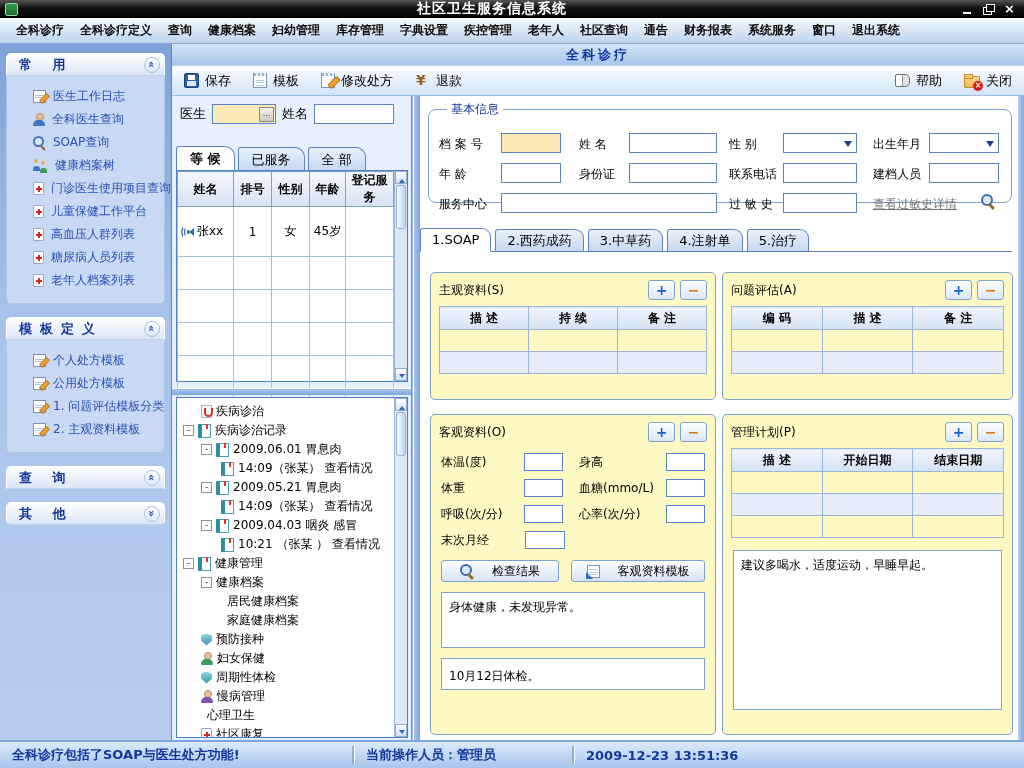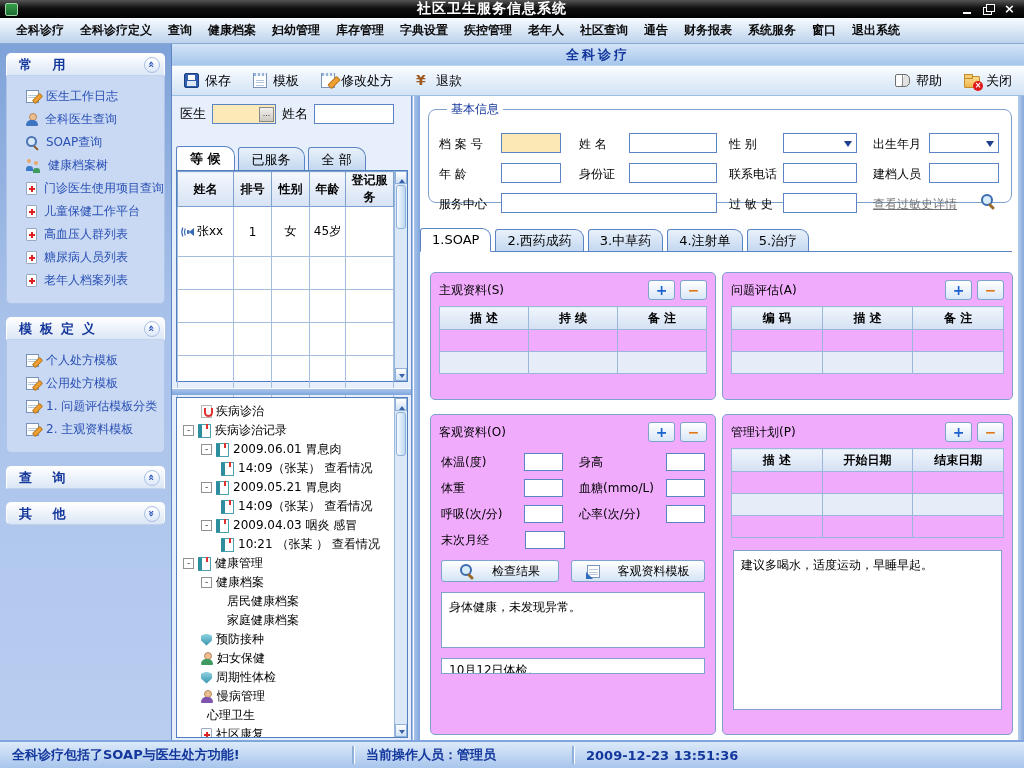--- a/index.html
+++ b/index.html
@@ -21,21 +21,21 @@
   .menubar{position:absolute;top:18px;left:0;right:0;height:26px;background:linear-gradient(#f6fafd,#d4e3f4 60%,#bcd2ec);border-bottom:1px solid #87a9d4;display:flex;align-items:center;padding-left:8px}
   .menu-item{padding:3px 8px;font-weight:bold;font-size:12px;color:#0a0a0a;cursor:pointer;white-space:nowrap}
 
   
   .sidebar{position:absolute;top:44px;left:0;width:172px;bottom:28px;background:linear-gradient(180deg,#7ea2d8,#a9c2ea 40%,#b9cdf0);padding:9px 0 0;border-right:1px solid #5d86c2}
   .panelbox{margin:0 6px 13px}
   .panel-h{height:23px;background:linear-gradient(#ffffff,#dbe6f6);border:1px solid #fff;border-bottom:1px solid #c0d2ec;border-radius:5px 5px 0 0;display:flex;align-items:center;padding:0 4px 0 12px;color:#14379c;font-weight:bold;font-size:13px;letter-spacing:8px;cursor:pointer}
   .panel-h .chev{margin-left:auto;width:16px;height:16px;border-radius:50%;background:linear-gradient(#fff,#dde8f8);border:1px solid #a8c0e4;color:#2a52b8;display:flex;align-items:center;justify-content:center;letter-spacing:0;flex:none}
   .chev-up::before{content:"«";display:block;transform:rotate(90deg);font-weight:bold;font-size:11px}
   .chev-dn::before{content:"»";display:block;transform:rotate(90deg);font-weight:bold;font-size:11px}
-  .panel-b{background:#c9d9f3;border:1px solid #aec4e8;border-top:none;border-radius:0 0 5px 5px;padding:9px 13px 11px}
+  .panel-b{background:#c9d9f3;border:1px solid #aec4e8;border-top:none;border-radius:0 0 5px 5px;padding:9px 20px 11px}
   .s-item{display:flex;align-items:center;gap:7px;padding:3px 2px 3px 6px;color:#2a50b4;cursor:pointer;white-space:nowrap;font-size:12px}
 
   
   .ic{display:inline-block;position:relative;flex:none}
   .ic-note{width:13px;height:13px;background:#fff;border:1px solid #7a93b8}
   .ic-note::before{content:"";position:absolute;left:1px;top:2px;right:1px;height:7px;background:repeating-linear-gradient(#fff 0 1.5px,#b8c8dc 1.5px 2.5px)}
   .ic-note::after{content:"";position:absolute;right:-2px;bottom:-2px;width:3px;height:9px;background:#f0a030;border:1px solid #b87820;transform:rotate(45deg);border-radius:1px}
   .ic-person{width:12px;height:13px}
   .ic-person::before{content:"";position:absolute;left:3px;top:0;width:6px;height:6px;border-radius:50%;background:#edbd92;border:1px solid #b88a5c}
   .ic-person::after{content:"";position:absolute;left:0;bottom:0;width:12px;height:6px;border-radius:5px 5px 1px 1px;background:#3f74c0}
@@ -128,21 +128,21 @@
   .bi-inp{position:absolute;height:20px;border:1px solid #5c83c4;background:#fff}
   .bi-inp.yellow{background:#fbe8b4}
   .bi-sel{position:absolute;height:20px;border:1px solid #5c83c4;background:#fff;cursor:pointer}
   .bi-sel::after{content:"";position:absolute;right:4px;top:7px;border:4px solid transparent;border-top:6px solid #1d3f8e}
   .allergy-link{position:absolute;color:#737373;text-decoration:underline;cursor:pointer;font-size:12px;white-space:nowrap}
 
   .stabs{position:absolute;left:0;right:6px;top:132px;height:24px;display:flex;align-items:flex-end;border-bottom:1px solid #5c83c4}
   .stab{height:22px;line-height:22px;padding:0 11px;border:1px solid #5c83c4;border-bottom:none;border-radius:3px 9px 0 0;background:linear-gradient(#e9f1fb,#c4d8f0);margin-right:4px;font-size:13px;cursor:pointer;white-space:nowrap}
   .stab.active{background:#fff;height:24px;margin-bottom:-1px;border-bottom:1px solid #fff}
 
-  .spanel{position:absolute;border:1px solid #7da2ce;border-radius:5px;background:#f0abfc}
+  .spanel{position:absolute;border:1px solid #7da2ce;border-radius:5px;background:#fef9c3}
   #p-s{left:10px;top:176px;width:286px;height:128px}
   #p-a{left:302px;top:176px;width:291px;height:128px}
   #p-o{left:10px;top:318px;width:286px;height:321px}
   #p-p{left:302px;top:318px;width:291px;height:321px}
   .sp-h{display:flex;align-items:center;padding:7px 8px 3px}
   .sp-title{font-size:12px}
   .sp-btns{margin-left:auto;display:flex;gap:5px}
   .pm-btn{width:27px;height:20px;border:1px solid #7da2ce;border-radius:3px;background:linear-gradient(#ffffff,#d9e7f7);display:flex;align-items:center;justify-content:center;font-weight:bold;font-size:14px;cursor:pointer;line-height:1}
   .pm-btn.plus{color:#1a62d0}
   .pm-btn.minus{color:#e07818}
@@ -156,21 +156,21 @@
   .o-lab2{width:88px;white-space:nowrap}
   .o-lab2.slash{text-align:center;width:62px;padding-right:26px}
   .o-inp{width:40px;height:18px;border:1px solid #5c83c4;background:#fff;margin-right:16px}
   .o-inp.last{margin-right:0}
   .o-btnrow{display:flex;gap:12px;margin:11px 10px 0}
   .obtn{height:22px;border:1px solid #7da2ce;border-radius:3px;background:linear-gradient(#ffffff,#d5e4f5);display:flex;align-items:center;justify-content:center;gap:18px;font-size:12px;cursor:pointer}
   .obtn.b1{width:118px}
   .obtn.b2{width:134px}
   .note{border:1px solid #7da2ce;margin:10px 10px 0;padding:6px 7px;font-size:12px;background:#fff;overflow:hidden}
   #note-s{height:56px}
-  #note-exam{height:16px;padding-top:3px}
+  #note-exam{height:32px;padding-top:9px}
   #note-p{height:160px;margin-top:12px}
 
   
   .statusbar{position:absolute;left:0;right:0;bottom:0;height:28px;background:linear-gradient(#dceafa,#a8c5ec);border-top:2px solid #7fa6dc;display:flex;align-items:center;color:#14379c;font-weight:bold;font-size:13px}
   .sb-seg{padding:0 12px;white-space:nowrap}
   .sb-sep{width:2px;height:18px;background:#8fb0d8;box-shadow:1px 0 0 #fff;flex:none}
 </style>
 </head>
 <body>
 

